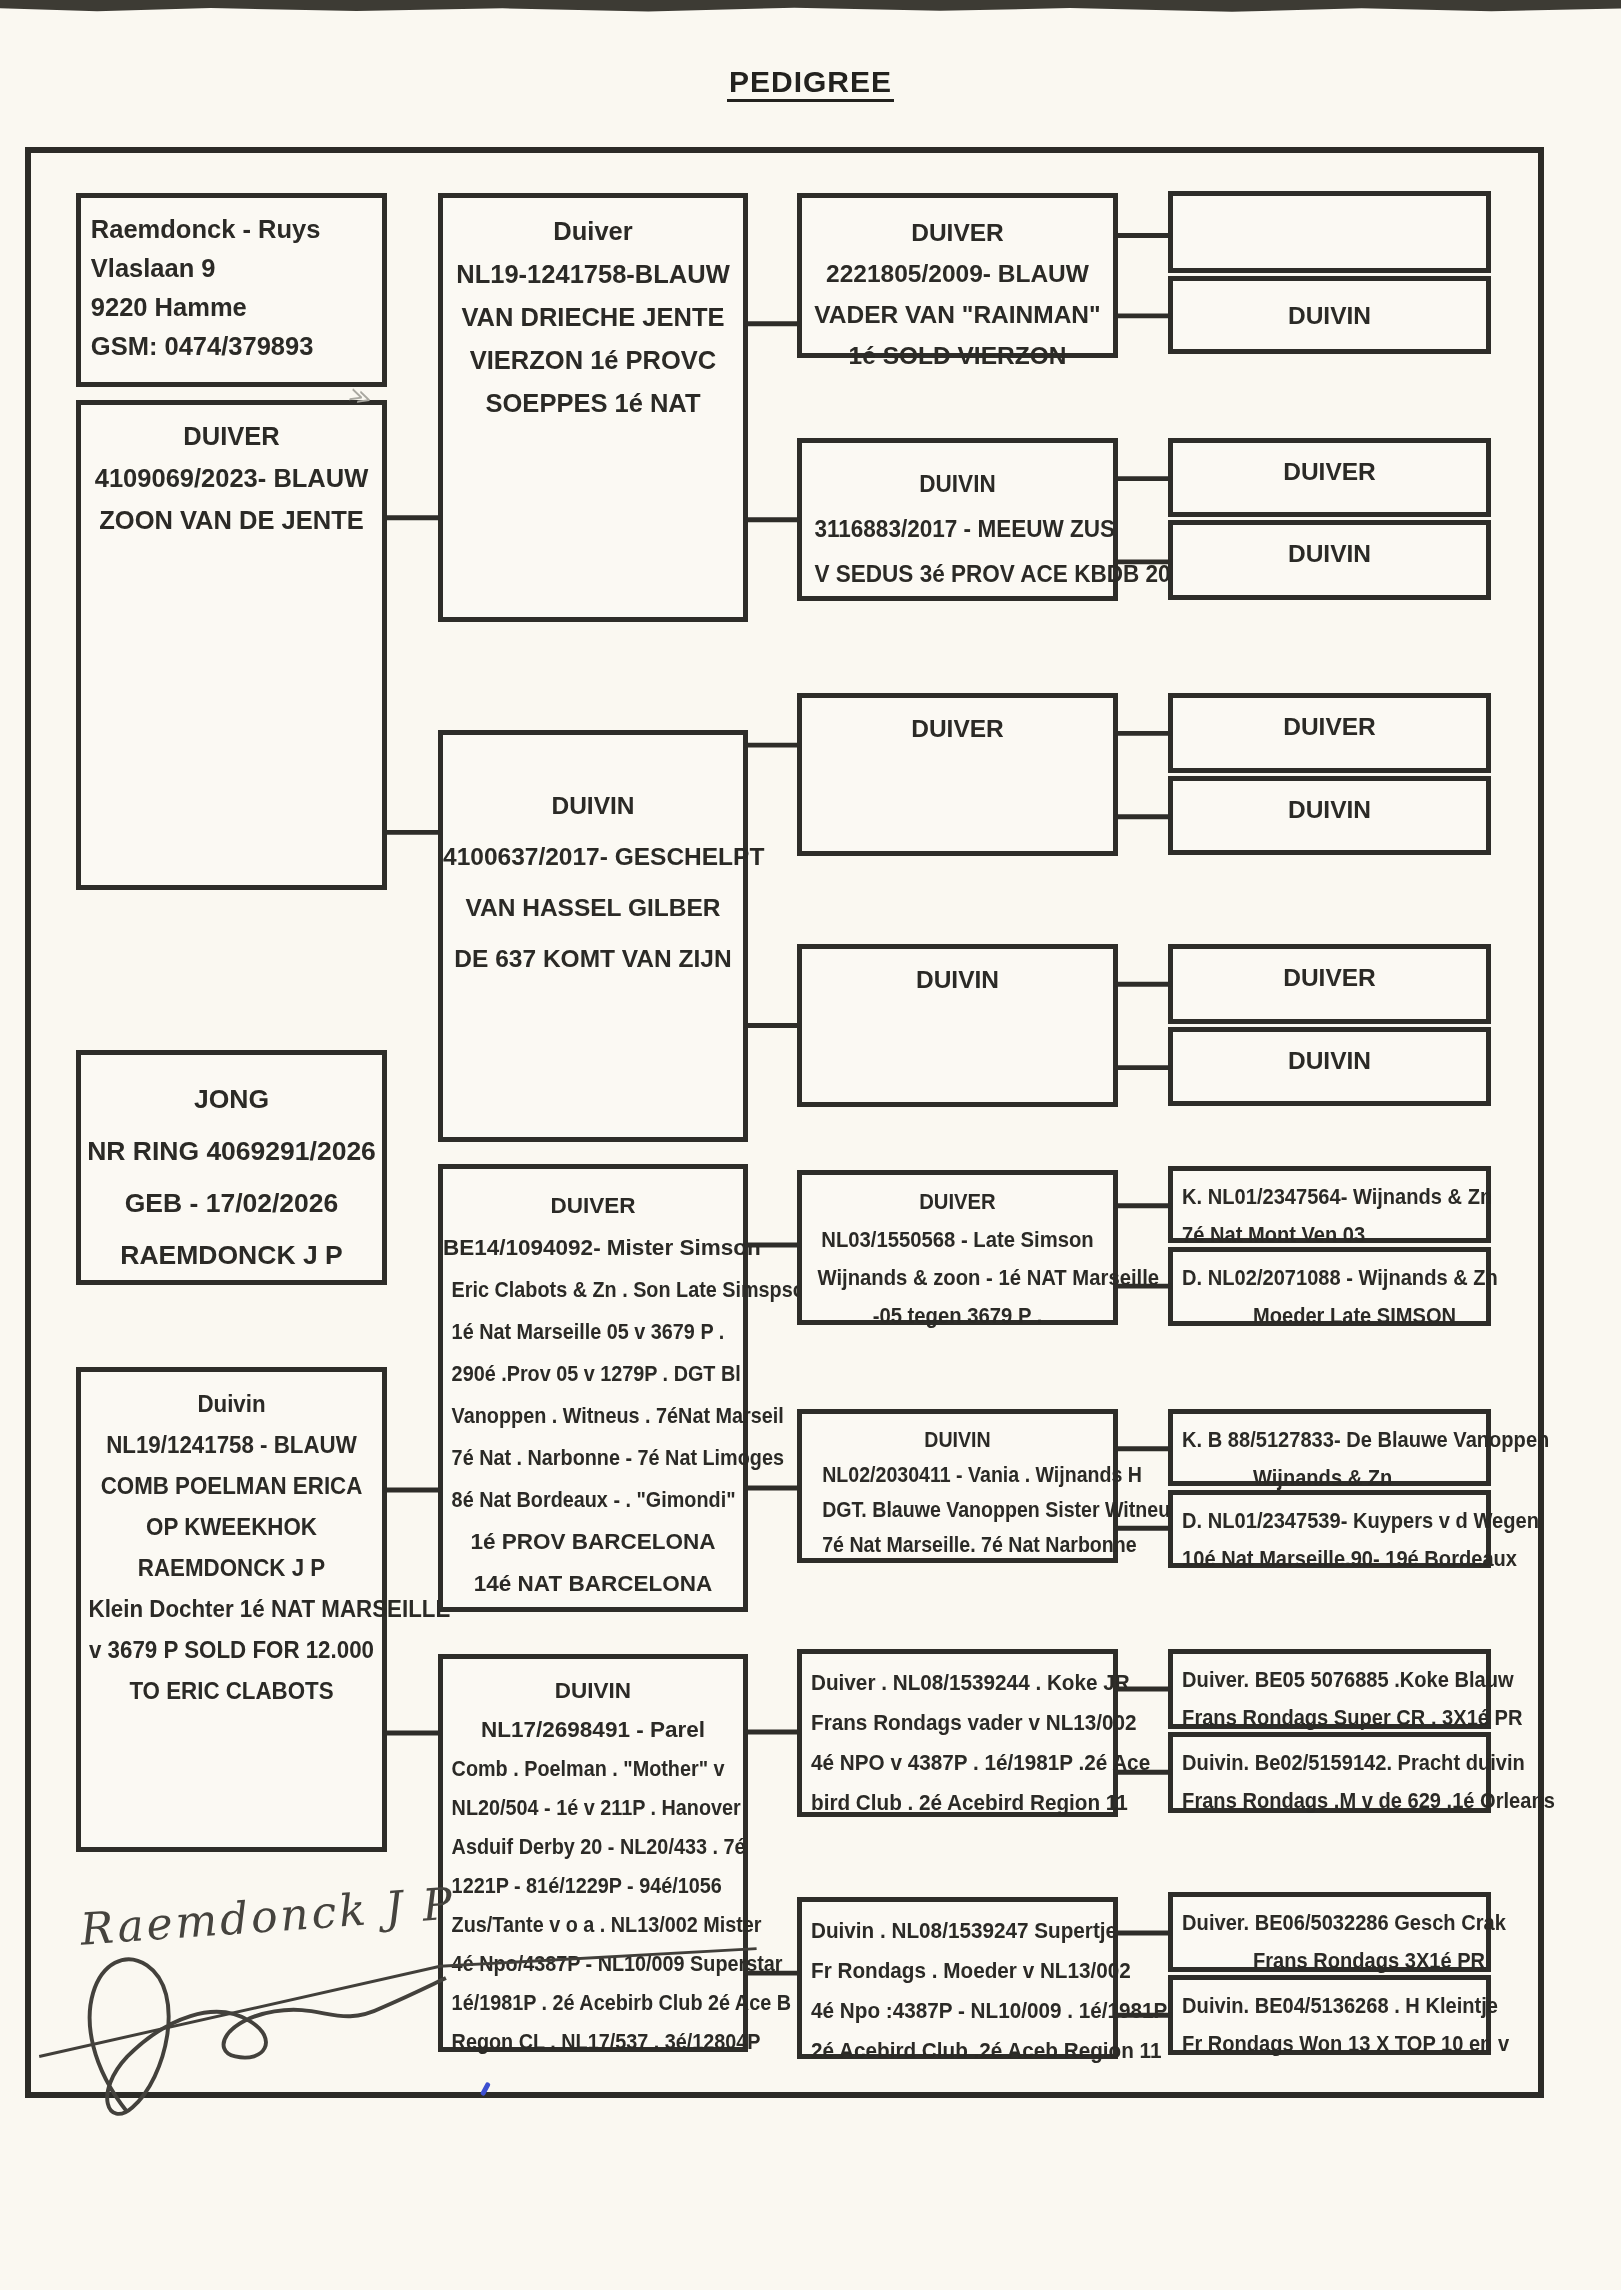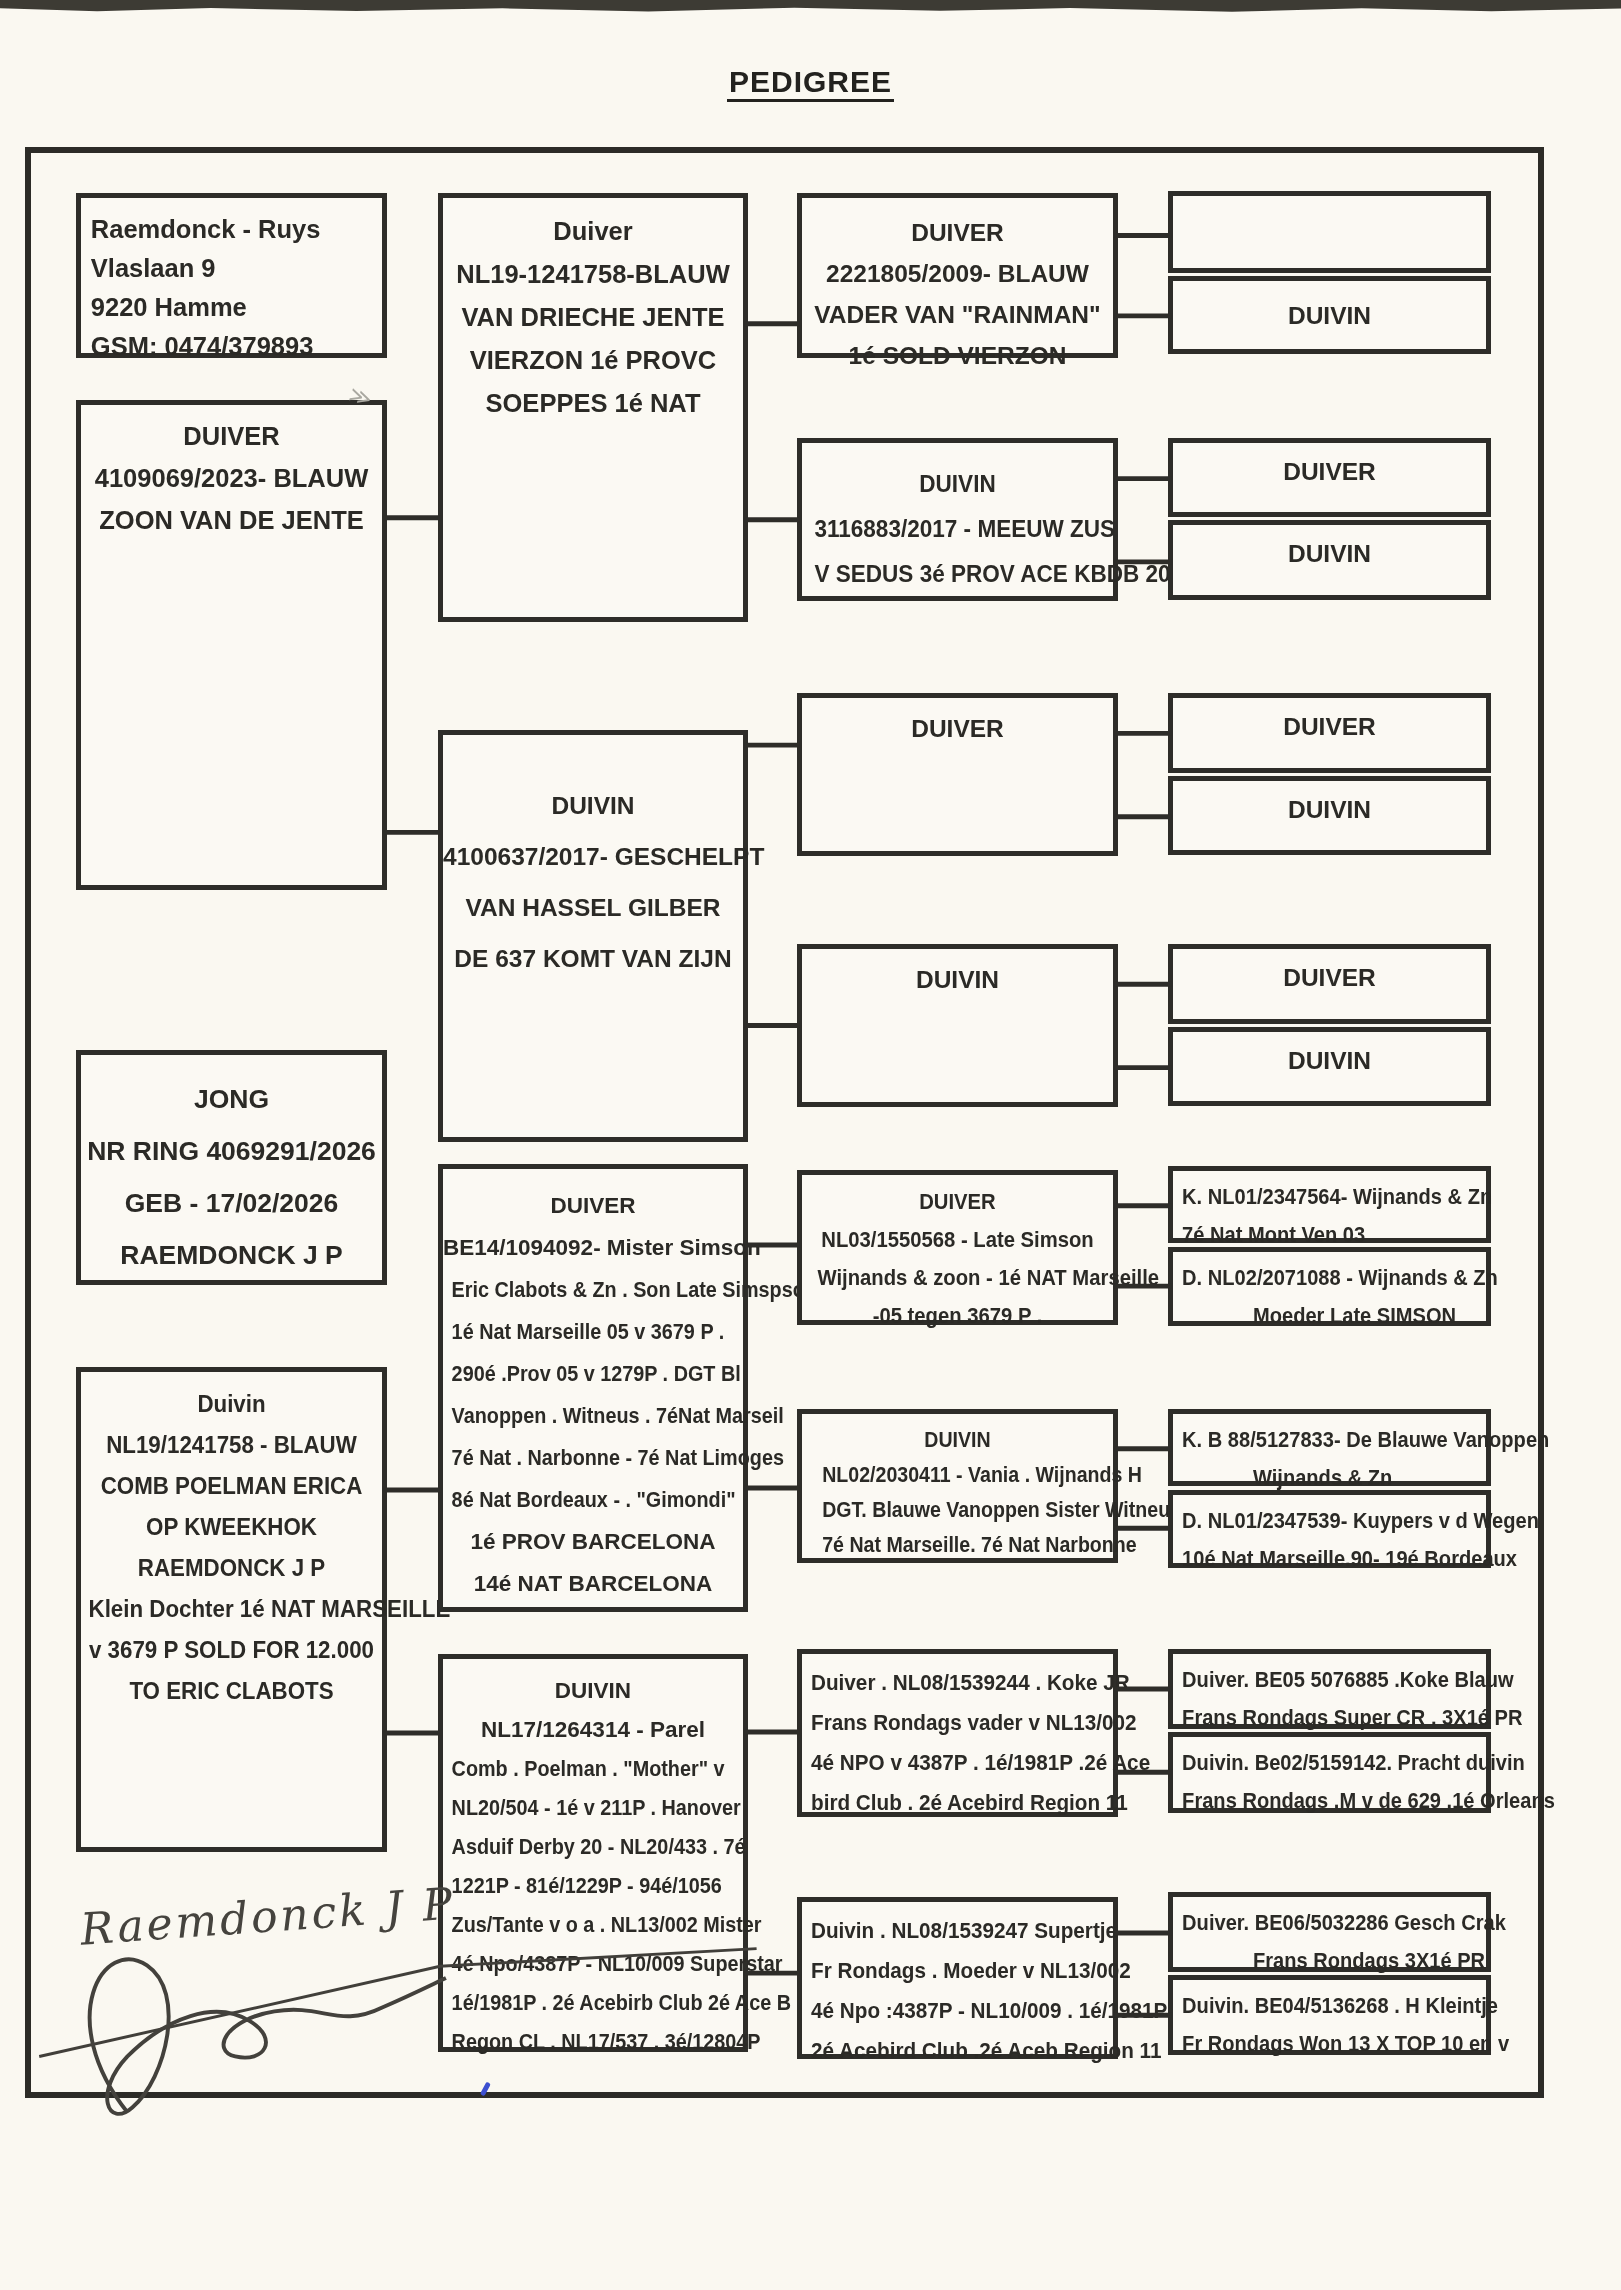--- a/index.html
+++ b/index.html
@@ -49,21 +49,21 @@
 <body>
 
 <div id="page">
 
   <div id="scan-strip"></div>
 
   <div id="title"><span>PEDIGREE</span></div>
 
   <div id="frame"></div>
 
-  <div class="pbox b-breeder" style="left:76px;top:193px;width:311px;height:165px;">
+  <div class="pbox b-breeder" style="left:76px;top:193px;width:311px;height:194px;">
     <div class="ln tl">Raemdonck - Ruys</div>
     <div class="ln tl">Vlaslaan 9</div>
     <div class="ln tl">9220 Hamme</div>
     <div class="ln tl">GSM: 0474/379893</div>
   </div>
 
   <div class="pbox b-father" style="left:76px;top:400px;width:311px;height:490px;">
     <div class="ln c">DUIVER</div>
     <div class="ln c">4109069/2023- BLAUW</div>
     <div class="ln c">ZOON VAN DE JENTE</div>
@@ -110,21 +110,21 @@
     <div class="ln tl">290é .Prov 05 v 1279P . DGT Bl</div>
     <div class="ln tl">Vanoppen .  Witneus .  7éNat Marseil</div>
     <div class="ln tl">7é Nat . Narbonne - 7é Nat Limoges</div>
     <div class="ln tl">8é Nat Bordeaux - . "Gimondi"</div>
     <div class="ln c">1é PROV BARCELONA</div>
     <div class="ln c">14é NAT  BARCELONA</div>
   </div>
 
   <div class="pbox b-g2mm" style="left:438px;top:1654px;width:310px;height:398px;">
     <div class="ln c">DUIVIN</div>
-    <div class="ln c">NL17/1264314 - Parel</div>
+    <div class="ln c">NL17/2698491 - Parel</div>
     <div class="ln tl">Comb . Poelman . "Mother" v</div>
     <div class="ln tl">NL20/504 - 1é v 211P . Hanover</div>
     <div class="ln tl">Asduif  Derby  20 -  NL20/433 . 7é</div>
     <div class="ln tl">1221P - 81é/1229P - 94é/1056</div>
     <div class="ln tl">Zus/Tante v o a . NL13/002 Mister</div>
     <div class="ln tl">4é Npo/4387P - NL10/009 Superstar</div>
     <div class="ln tl">1é/1981P . 2é  Acebirb Club 2é Ace B</div>
     <div class="ln tl">Regon CL . NL17/537 . 3é/12804P</div>
   </div>
 

